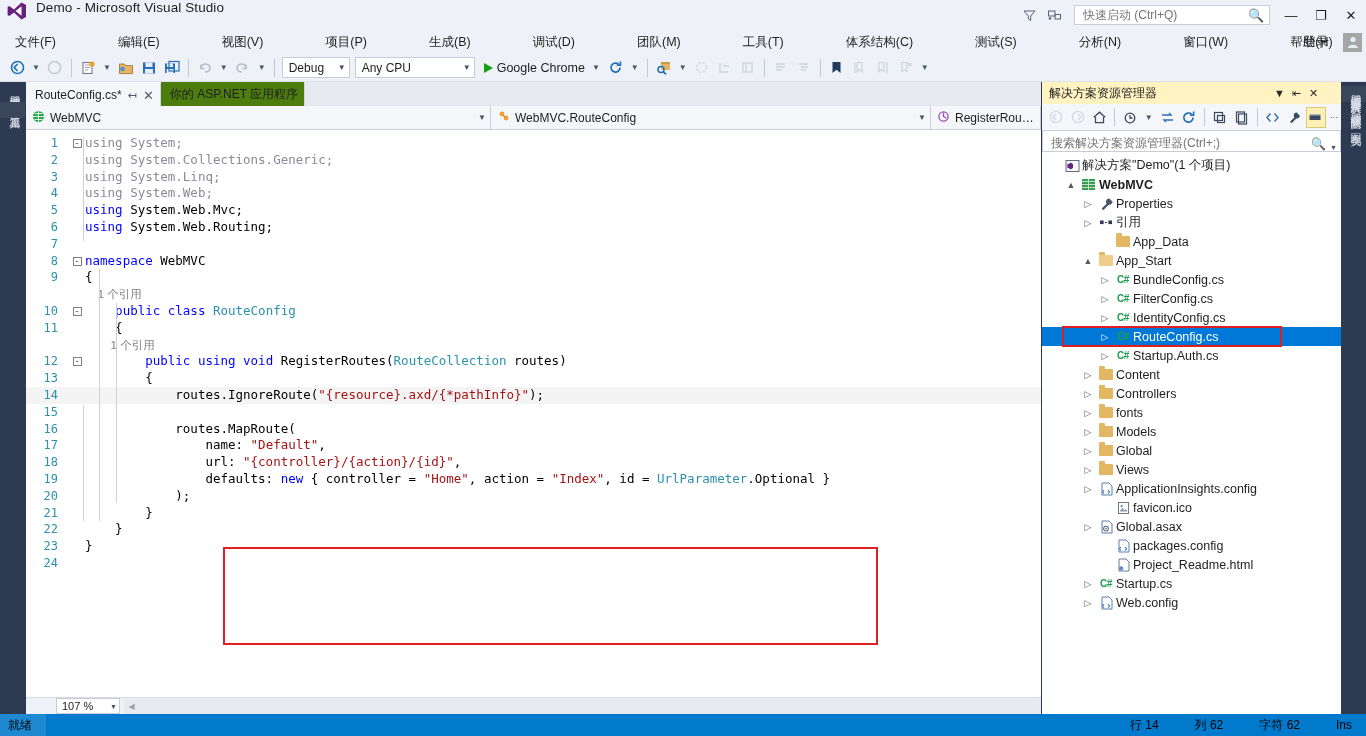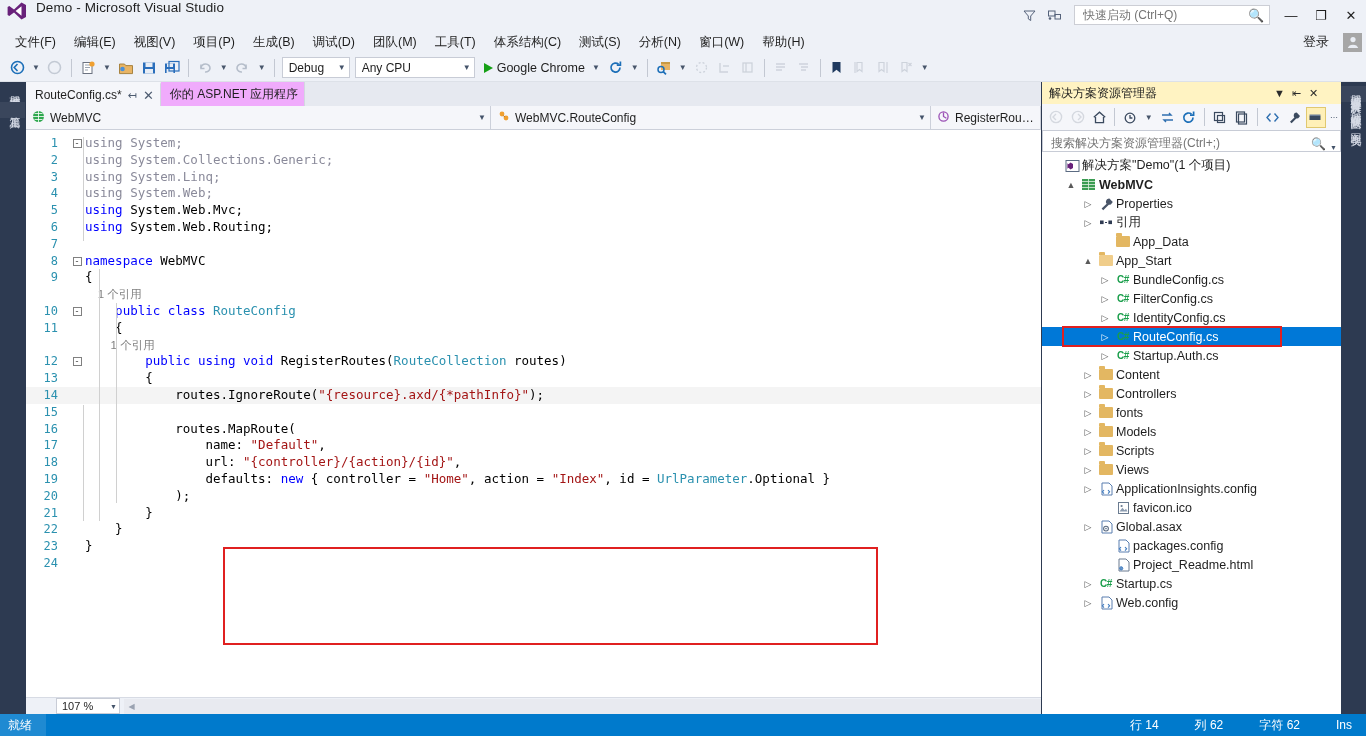--- a/index.html
+++ b/index.html
@@ -77,20 +77,21 @@
 
   
   .menubar {
     height: 24px;
     background: #eef1f7;
     display: flex;
     align-items: center;
     padding-left: 6px;
     position: relative;
     flex: none;
+    gap: 44px;
   }
   .menu-item {
     padding: 2px 9px;
     font-size: 12.5px;
     color: #1e1e1e;
     white-space: nowrap;
   }
   .menu-right {
     position: absolute;
     right: 4px; top: 0;
@@ -201,21 +202,21 @@
     background: #e6e9f0;
     gap: 6px;
     border-right: 1px solid #d3d7e0;
   }
   .etab.active {
     background: #f5f6fa;
     border-top: 2px solid #f5f6fa;
   }
   .etab .pin, .etab .x { font-size: 11px; color:#4d5b70; }
   .etab .x { font-size: 13px; }
-  .etab.inactive { background: #f0abfc; color:#1e1e1e; }
+  .etab.inactive { background: #4d7c0f; color:#1e1e1e; }
 
   .navbar2 {
     height: 24px;
     background: #f5f6fa;
     display: flex; align-items: stretch;
     flex: none;
     border-bottom: 1px solid #ccd0da;
   }
   .navcombo {
     display: flex; align-items: center;
@@ -433,21 +434,21 @@
     flex: none;
     display: flex; flex-direction: column;
     padding-top: 4px;
   }
 
   
   .statusbar {
     height: 22px;
     background: #007acc;
     display: flex; align-items: center;
-    color: #ffffff;
+    color: #000000;
     font-size: 12px;
     flex: none;
     position: relative;
   }
   .st-ready {
     background: #1f8ad2;
     height: 22px;
     display: flex; align-items: center;
     padding: 0 14px 0 8px;
   }
@@ -1126,21 +1127,21 @@
             <span class="ticon">
               <span class="folder"></span>
             </span>
             <span class="tlabel">Models</span>
           </div>
           <div class="trow" style="padding-left: 38px;">
             <span class="twist">▷</span>
             <span class="ticon">
               <span class="folder"></span>
             </span>
-            <span class="tlabel">Scripts</span>
+            <span class="tlabel">Global</span>
           </div>
           <div class="trow" style="padding-left: 38px;">
             <span class="twist">▷</span>
             <span class="ticon">
               <span class="folder"></span>
             </span>
             <span class="tlabel">Views</span>
           </div>
           <div class="trow" style="padding-left: 38px;">
             <span class="twist">▷</span>

